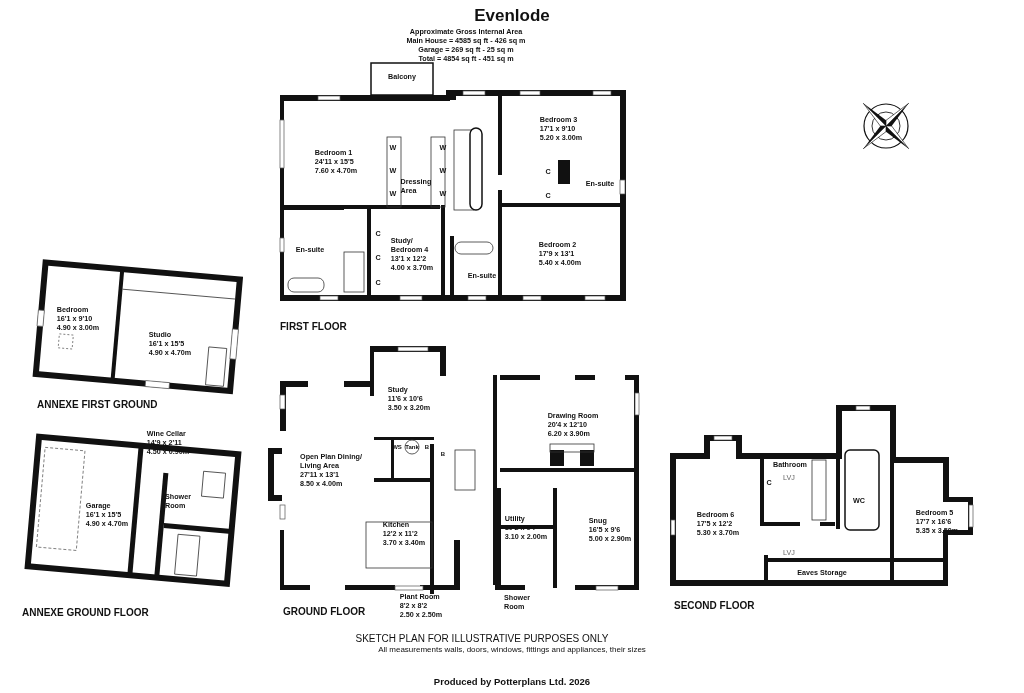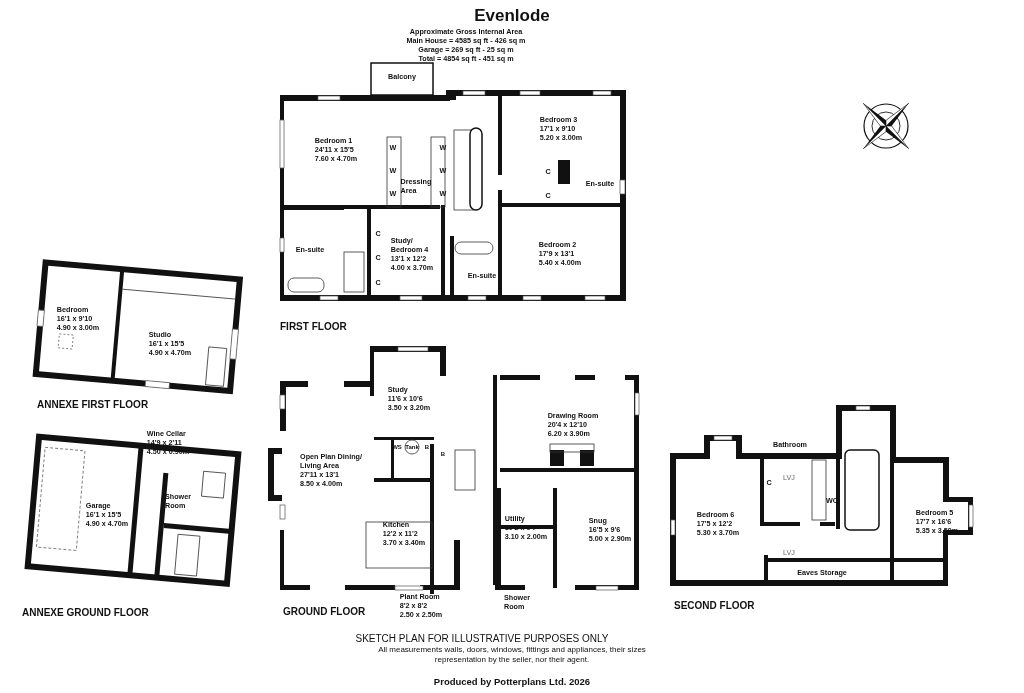--- a/index.html
+++ b/index.html
@@ -188,21 +188,21 @@
   </g>
 </svg>
 
 <div class="title">Evenlode</div>
 <div class="area" style="top:27px">Approximate Gross Internal Area</div>
 <div class="area" style="top:36px">Main House = 4585 sq ft - 426 sq m</div>
 <div class="area" style="top:45px">Garage = 269 sq ft - 25 sq m</div>
 <div class="area" style="top:54px">Total = 4854 sq ft - 451 sq m</div>
 
 <div class="lbl" style="left:402px;top:72px"><span>Balcony</span></div>
-<div class="lbl" style="left:336px;top:136px">
+<div class="lbl" style="left:336px;top:148px">
   <div>Bedroom 1</div>
     <div>24'11 x 15'5</div>
     <div>7.60 x 4.70m</div>
 </div>
 <div class="lbl" style="left:416px;top:177px">
   <div>Dressing</div>
     <div>Area</div>
 </div>
 <div class="lbl" style="left:310px;top:245px"><span>En-suite</span></div>
 <div class="lbl" style="left:412px;top:236px">
@@ -276,27 +276,27 @@
 <div class="lbl" style="left:517px;top:593px">
   <div>Shower</div>
     <div>Room</div>
 </div>
 <div class="lbl" style="left:397px;top:443px;font-size:6px">WS</div>
 <div class="lbl" style="left:412px;top:443px;font-size:6px">Tank</div>
 <div class="lbl" style="left:427px;top:443px;font-size:6px">B</div>
 <div class="lbl" style="left:443px;top:450px;font-size:6px">B</div>
 <div class="floor-label" style="left:283px;top:606px">GROUND FLOOR</div>
 
-<div class="lbl" style="left:790px;top:440px"><span>Bathroom</span></div>
+<div class="lbl" style="left:790px;top:460px"><span>Bathroom</span></div>
 <div class="lbl" style="left:718px;top:510px">
   <div>Bedroom 6</div>
     <div>17'5 x 12'2</div>
     <div>5.30 x 3.70m</div>
 </div>
-<div class="lbl" style="left:832px;top:496px"><span>WC</span></div>
+<div class="lbl" style="left:859px;top:496px"><span>WC</span></div>
 <div class="lbl" style="left:937px;top:508px">
   <div>Bedroom 5</div>
     <div>17'7 x 16'6</div>
     <div>5.35 x 3.50m</div>
 </div>
 <div class="lbl" style="left:822px;top:568px"><span>Eaves Storage</span></div>
 <div class="lbl" style="left:789px;top:473px;font-weight:normal;color:#666">LVJ</div>
 <div class="lbl" style="left:789px;top:548px;font-weight:normal;color:#666">LVJ</div>
 <div class="lbl" style="left:769px;top:478px">C</div>
 <div class="floor-label" style="left:674px;top:600px">SECOND FLOOR</div>
@@ -304,36 +304,35 @@
 <div class="lbl" style="left:78px;top:305px">
   <div>Bedroom</div>
     <div>16'1 x 9'10</div>
     <div>4.90 x 3.00m</div>
 </div>
 <div class="lbl" style="left:170px;top:330px">
   <div>Studio</div>
     <div>16'1 x 15'5</div>
     <div>4.90 x 4.70m</div>
 </div>
-<div class="floor-label" style="left:37px;top:399px">ANNEXE FIRST FLOOR</div>
+<div class="floor-label" style="left:37px;top:399px">ANNEXE FIRST GROUND</div>
 
 <div class="lbl" style="left:168px;top:429px">
   <div>Wine Cellar</div>
     <div>14'9 x 2'11</div>
     <div>4.50 x 0.90m</div>
 </div>
 <div class="lbl" style="left:107px;top:501px">
   <div>Garage</div>
     <div>16'1 x 15'5</div>
     <div>4.90 x 4.70m</div>
 </div>
 <div class="lbl" style="left:178px;top:492px">
   <div>Shower</div>
     <div>Room</div>
 </div>
 <div class="floor-label" style="left:22px;top:607px">ANNEXE GROUND FLOOR</div>
 
 <div class="footer-head">SKETCH PLAN FOR ILLUSTRATIVE PURPOSES ONLY</div>
 <div class="footer-body">
   <span>All measurements walls, doors, windows, fittings and appliances, their sizes</span>
-  <span>representation by the seller, nor their agent.</span>
 </div>
 <div class="footer-credit">Produced by Potterplans Ltd. 2026</div>
 
 </body></html>

